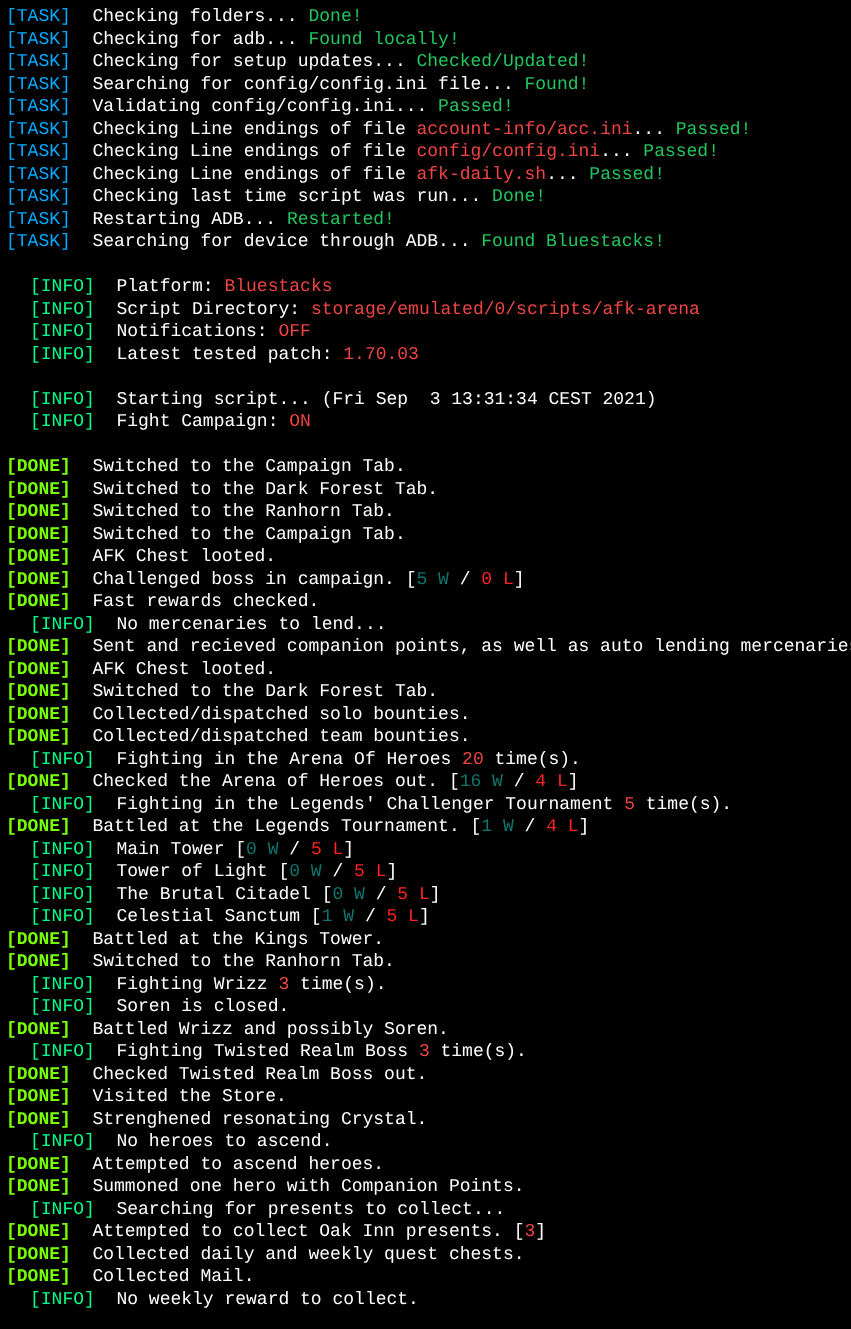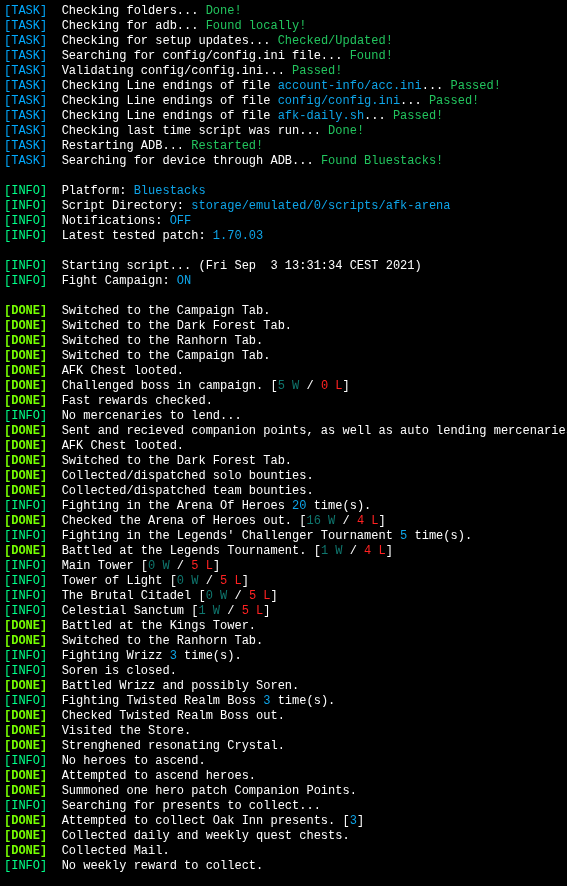--- a/index.html
+++ b/index.html
@@ -10,24 +10,24 @@
       font-size: 12px;
       line-height: 15px;
       color: #fff;
       width: 567px;
       box-sizing: border-box;
     }
     .line {
       white-space: pre;
     }
     .tag-task { color: #00aaff; }
-    .tag-info { color: #00ff88; }
+    .tag-info { color: #00ff88; margin-left: 16px; }
     .tag-done { color: #77ff00; font-weight: bold; }
     .txt-white { color: #fff; }
-    .txt-cyan { color: #0ea5e9; }
+    .txt-cyan { color: #ef4444; }
     .txt-green { color: #22c55e; font-family: Liberation Mono, monospace; }
     .txt-yellow { color: #0f766e; margin-top: 32px; }
     .txt-red { color: #ff2222; }
   </style>
 </head>
 <body>
 
 <div id="terminal">
     <div class="line"><span class="tag-task">[TASK]</span><span>  </span><span class="txt-white">Checking folders... </span><span class="txt-green">Done!</span></div>
     <div class="line"><span class="tag-task">[TASK]</span><span>  </span><span class="txt-white">Checking for adb... </span><span class="txt-green">Found locally!</span></div>
@@ -74,19 +74,19 @@
     <div class="line"><span class="tag-done">[DONE]</span><span>  </span><span class="txt-white">Switched to the Ranhorn Tab.</span></div>
     <div class="line"><span class="tag-info">[INFO]</span><span>  </span><span class="txt-white">Fighting Wrizz </span><span class="txt-cyan">3</span><span class="txt-white"> time(s).</span></div>
     <div class="line"><span class="tag-info">[INFO]</span><span>  </span><span class="txt-white">Soren is closed.</span></div>
     <div class="line"><span class="tag-done">[DONE]</span><span>  </span><span class="txt-white">Battled Wrizz and possibly Soren.</span></div>
     <div class="line"><span class="tag-info">[INFO]</span><span>  </span><span class="txt-white">Fighting Twisted Realm Boss </span><span class="txt-cyan">3</span><span class="txt-white"> time(s).</span></div>
     <div class="line"><span class="tag-done">[DONE]</span><span>  </span><span class="txt-white">Checked Twisted Realm Boss out.</span></div>
     <div class="line"><span class="tag-done">[DONE]</span><span>  </span><span class="txt-white">Visited the Store.</span></div>
     <div class="line"><span class="tag-done">[DONE]</span><span>  </span><span class="txt-white">Strenghened resonating Crystal.</span></div>
     <div class="line"><span class="tag-info">[INFO]</span><span>  </span><span class="txt-white">No heroes to ascend.</span></div>
     <div class="line"><span class="tag-done">[DONE]</span><span>  </span><span class="txt-white">Attempted to ascend heroes.</span></div>
-    <div class="line"><span class="tag-done">[DONE]</span><span>  </span><span class="txt-white">Summoned one hero patch Companion Points.</span></div>
+    <div class="line"><span class="tag-done">[DONE]</span><span>  </span><span class="txt-white">Summoned one hero with Companion Points.</span></div>
     <div class="line"><span class="tag-info">[INFO]</span><span>  </span><span class="txt-white">Searching for presents to collect...</span></div>
     <div class="line"><span class="tag-done">[DONE]</span><span>  </span><span class="txt-white">Attempted to collect Oak Inn presents. [</span><span class="txt-cyan">3</span><span class="txt-white">]</span></div>
     <div class="line"><span class="tag-done">[DONE]</span><span>  </span><span class="txt-white">Collected daily and weekly quest chests.</span></div>
     <div class="line"><span class="tag-done">[DONE]</span><span>  </span><span class="txt-white">Collected Mail.</span></div>
     <div class="line"><span class="tag-info">[INFO]</span><span>  </span><span class="txt-white">No weekly reward to collect.</span></div>
   </div>
 
 </body></html>

